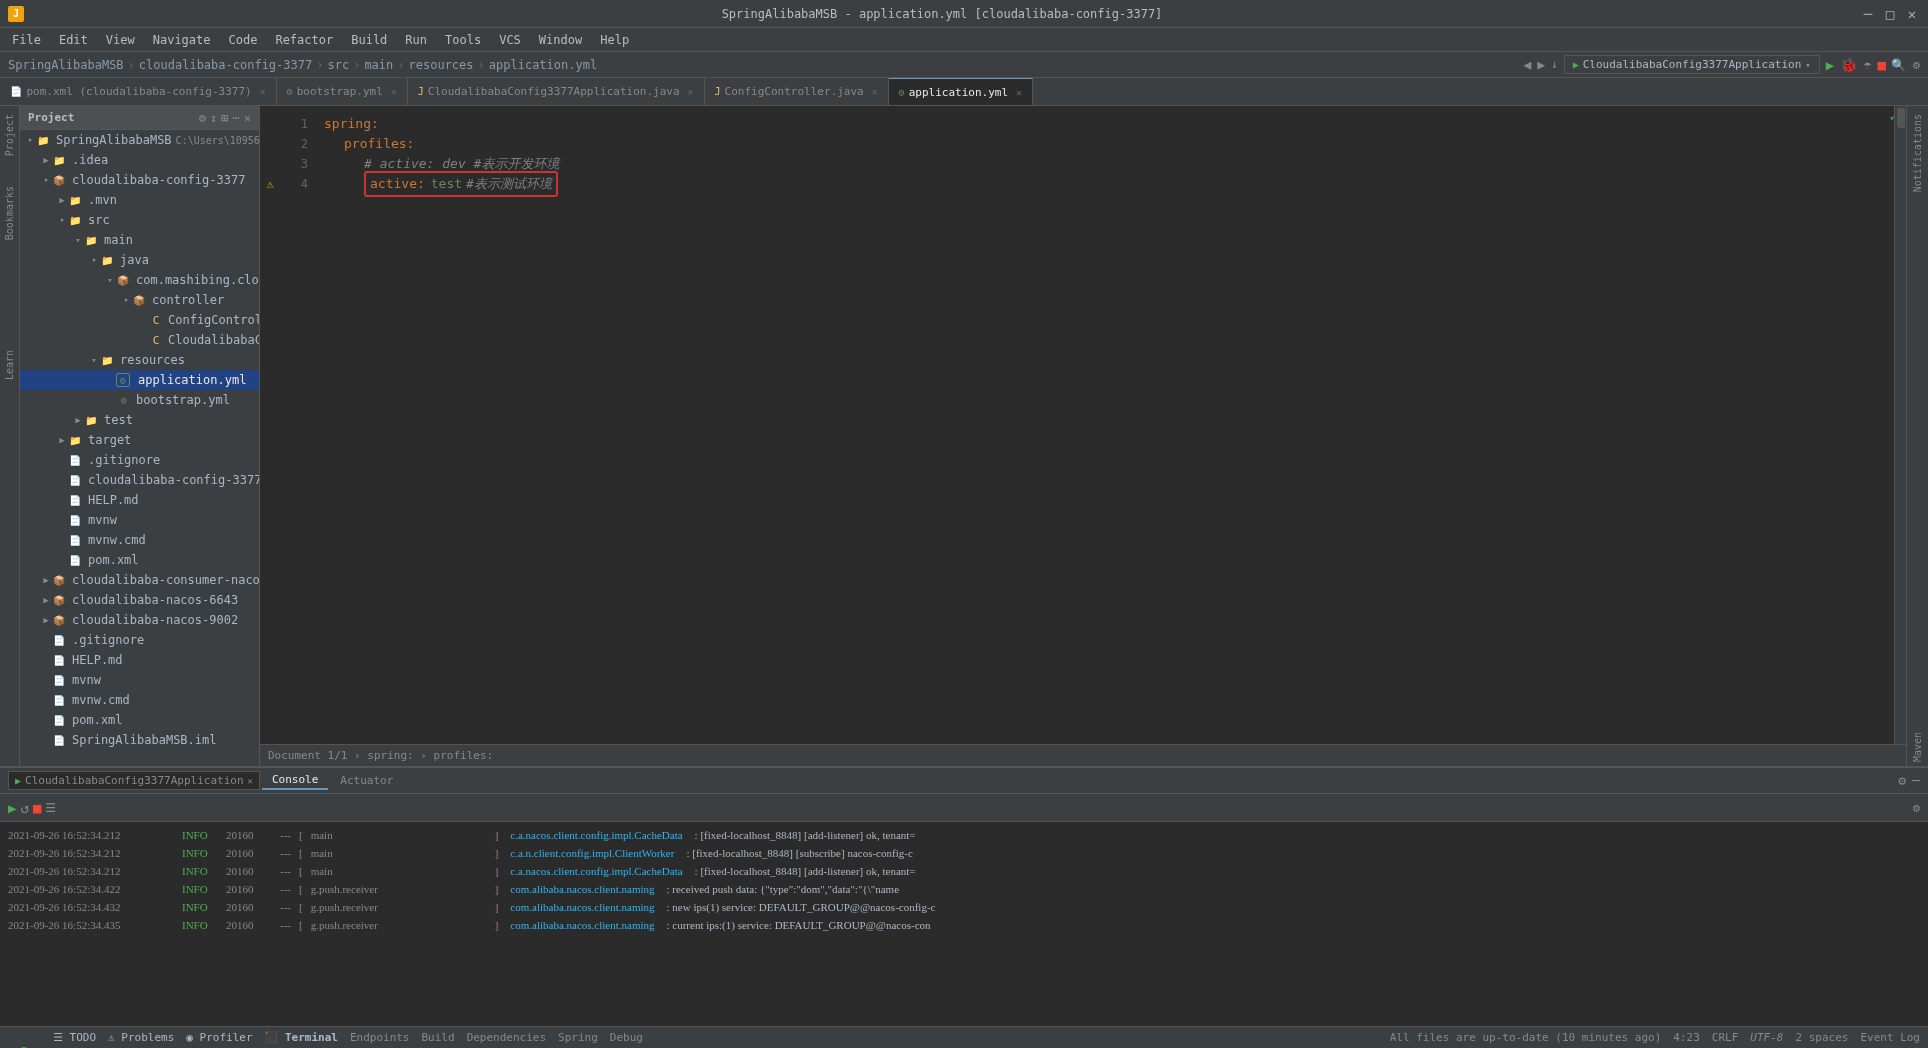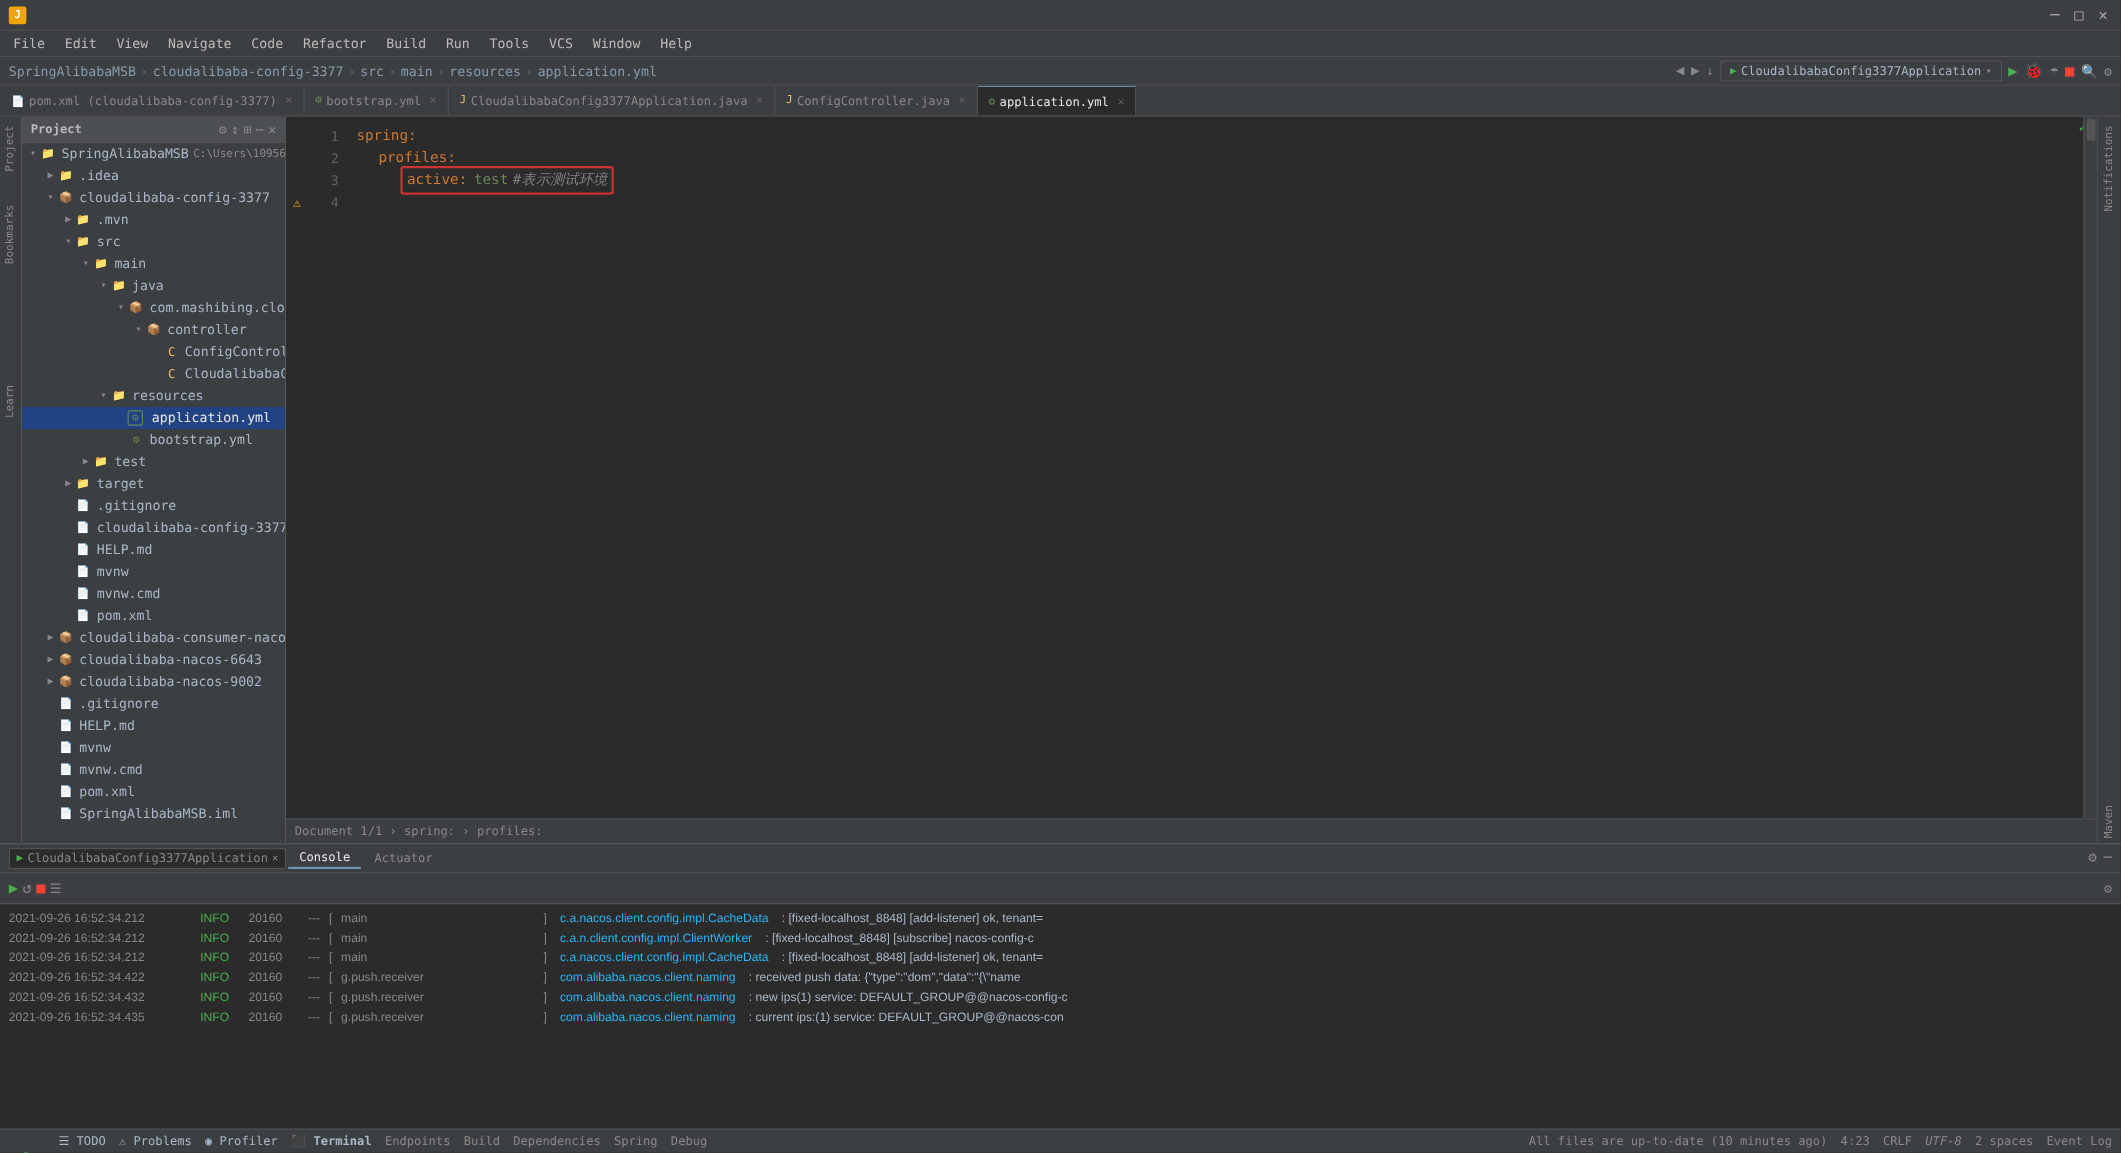--- a/index.html
+++ b/index.html
@@ -315,21 +315,21 @@
     .bottom-panel-actions {
       display: flex;
       gap: 6px;
       align-items: center;
     }
     .console-content {
       flex: 1;
       overflow-y: auto;
       padding: 4px 8px;
       font-size: 11px;
-      font-family: Liberation Sans, sans-serif;
+      font-family: Liberation Serif, serif;
     }
     .log-line {
       height: 18px;
       display: flex;
       align-items: center;
       gap: 4px;
       white-space: nowrap;
       overflow: hidden;
     }
     .log-time { color: #888; min-width: 170px; }
@@ -401,20 +401,21 @@
       font-size: 14px;
     }
   </style>
 </head>
 <body>
 
 <div class="title-bar">
   <div class="title-bar-left">
     <div class="title-bar-icon">J</div>
   </div>
+  <div class="title-bar-title">SpringAlibabaMSB - application.yml [cloudalibaba-config-3377]</div>
   <div class="title-bar-controls">
     <div class="title-btn">─</div>
     <div class="title-btn">□</div>
     <div class="title-btn">✕</div>
   </div>
 </div>
 
 <div class="menu-bar">
   <div class="menu-item">File</div>
   <div class="menu-item">Edit</div>
@@ -721,20 +722,24 @@
 
         <div class="code-line">
           <span class="code-key">spring:</span>
         </div>
 
         <div class="code-line">
           <span style="display:inline-block; width:20px;"></span>
           <span class="code-key">profiles:</span>
         </div>
 
+        <div class="code-line">
+          <span style="display:inline-block; width:40px;"></span>
+          <span class="code-comment"># active: dev #表示开发环境</span>
+        </div>
 
         <div class="code-line">
           <span style="display:inline-block; width:40px;"></span>
           <span style="border: 2px solid #cc3333; border-radius: 3px; padding: 1px 4px; display:inline-flex; align-items:center; gap:4px;">
             <span class="code-key">active:</span>
             <span style="color:#6a8759; margin-left:2px;">test</span>
             <span class="code-comment"> #表示测试环境</span>
           </span>
         </div>
       </div>

